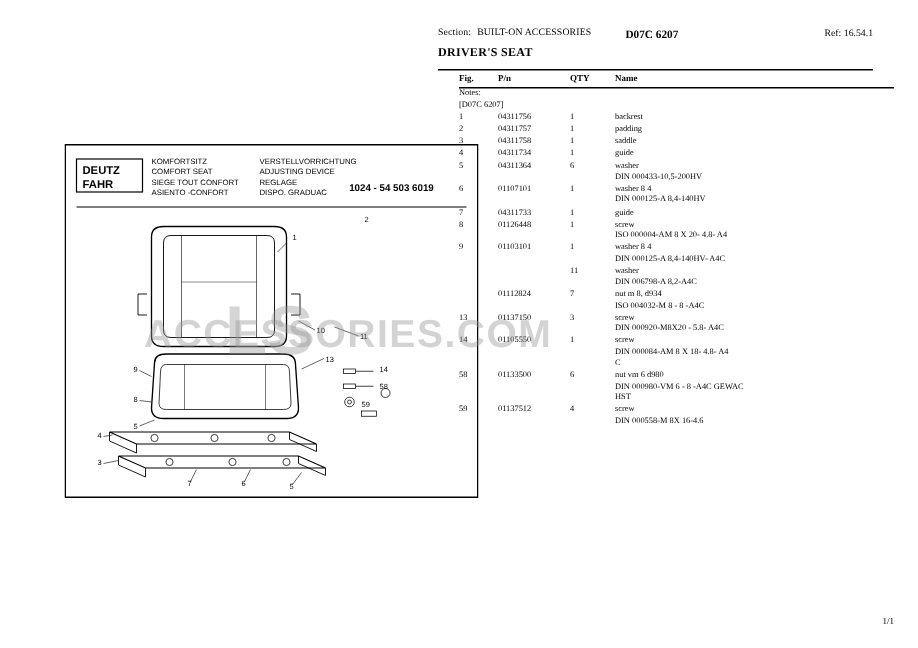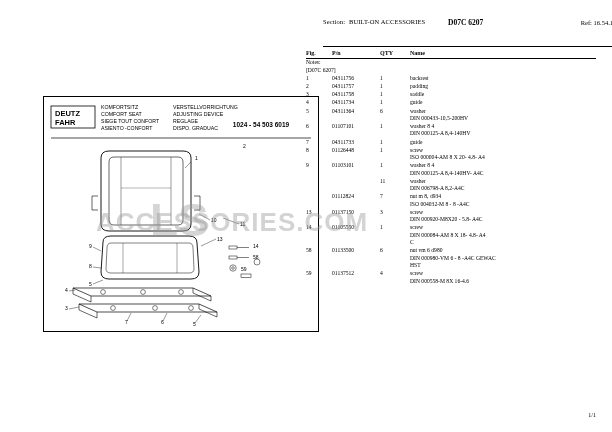--- a/index.html
+++ b/index.html
@@ -19,21 +19,21 @@
     position: absolute;
     left: 0; top: 0;
     width: 612px;
     height: 432px;
     background: #fff;
   }
 
   
   .hdr {
     position: absolute;
-    left: 323px;
+    left: 292px;
     top: 18px;
     width: 290px;
   }
   .hdr-top {
     display: flex;
     align-items: baseline;
     font-size: 6.5px;
   }
   .hdr-section {
     flex: 0 0 auto;
@@ -170,20 +170,21 @@
     <div class="hdr-top">
       <span class="hdr-section">Section:</span>
       <span style="width:4px;display:inline-block"></span>
       <span class="hdr-section">BUILT-ON ACCESSORIES</span>
     </div>
     <div class="hdr-model">D07C 6207</div>
     <div class="hdr-ref">
       <span>Ref:</span>
       <span>16.54.1</span>
     </div>
+    <div class="hdr-title">DRIVER'S SEAT</div>
     <div class="hdr-rule"></div>
   </div>
 
   <div class="tbl">
     <table>
       <colgroup>
         <col class="col-fig">
           <col class="col-pn">
           <col class="col-qty">
           <col class="col-name">

